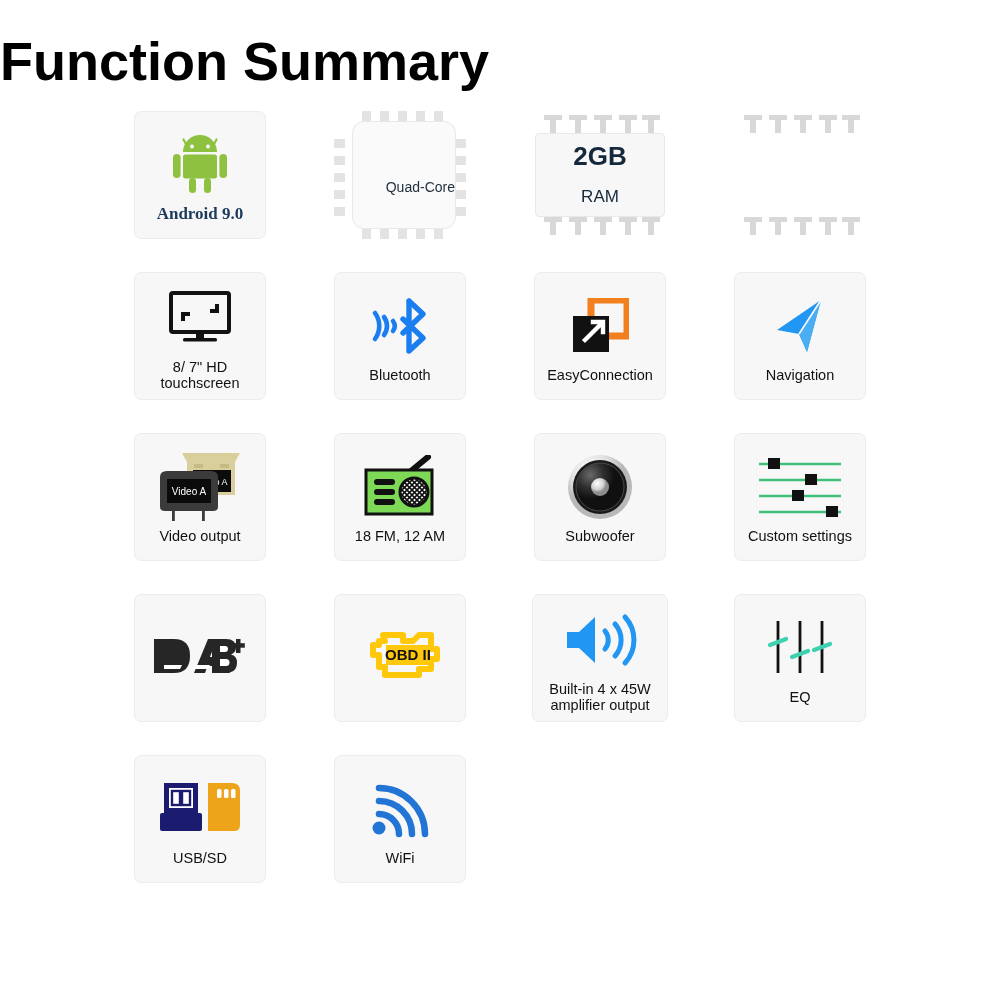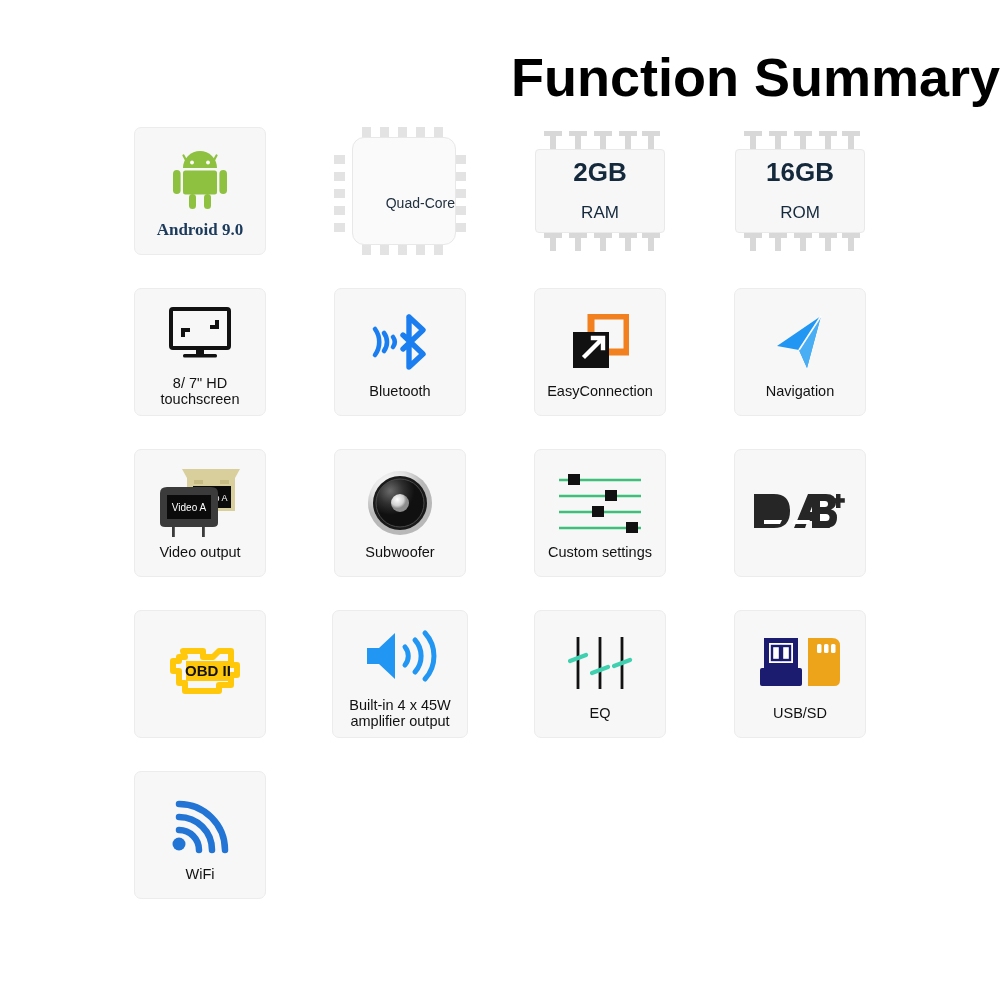--- a/index.html
+++ b/index.html
@@ -8,27 +8,27 @@
     background: #ffffff;
   }
   body {
     width: 1000px;
     height: 1000px;
     font-family: "Liberation Sans", sans-serif;
     overflow: hidden;
     position: relative;
   }
   .page-title {
-    text-align: right;
+    text-align: left;
     font-size: 54px;
     font-weight: 700;
     color: #000000;
     letter-spacing: 0px;
     margin: 0;
-    padding-top: 48px;
+    padding-top: 32px;
     line-height: 1.1;
   }
   .grid {
     width: 800px;
     margin: 0 auto;
     padding-top: 20px;
     display: grid;
     grid-template-columns: repeat(4, 200px);
     grid-template-rows: repeat(5, 161px);
     justify-items: center;
@@ -260,24 +260,20 @@
               <rect x="45" y="111" width="6" height="13"></rect>
             <rect x="64" y="106" width="18" height="5"></rect>
               <rect x="70" y="111" width="6" height="13"></rect>
             <rect x="89" y="106" width="18" height="5"></rect>
               <rect x="95" y="111" width="6" height="13"></rect>
             <rect x="112" y="106" width="18" height="5"></rect>
               <rect x="118" y="111" width="6" height="13"></rect>
           </g>
         </g>
       </svg>
-      <div class="mem-body">
-        <div class="mem-size">16GB</div>
-        <div class="mem-kind">ROM</div>
-      </div>
     </div>
   </div>
 
   <div class="cell">
     <div class="card">
       <div class="icon-wrap">
         <svg width="66" height="56" viewBox="0 0 66 56">
           <rect x="4" y="3" width="58" height="39" rx="2" fill="none" stroke="#111" stroke-width="4"></rect>
           <path d="M16 31 v-7 h7" fill="none" stroke="#111" stroke-width="4"></path>
           <path d="M50 14 v7 h-7" fill="none" stroke="#111" stroke-width="4"></path>
@@ -348,20 +344,41 @@
           <rect x="13" y="28" width="44" height="24" fill="#0b0b0b"></rect>
           <text x="35" y="44" font-family="Liberation Sans, sans-serif" font-size="10" fill="#ffffff" text-anchor="middle">Video A</text>
           <rect x="18" y="60" width="2.8" height="10" fill="#3b3b3b"></rect>
           <rect x="48" y="60" width="2.8" height="10" fill="#3b3b3b"></rect>
         </svg>
       </div>
       <div class="caption">Video output</div>
     </div>
   </div>
 
+  <div class="cell">
+    <div class="card">
+      <div class="icon-wrap">
+        <svg width="76" height="64" viewBox="0 0 76 64">
+          <defs>
+            <pattern id="mesh" width="5" height="5" patternUnits="userSpaceOnUse">
+              <rect width="5" height="5" fill="#ffffff"></rect>
+              <path d="M0 0 L5 5 M5 0 L0 5" stroke="#111" stroke-width="1.6"></path>
+            </pattern>
+          </defs>
+          <path d="M49 16 L66 2" stroke="#111" stroke-width="6" stroke-linecap="round"></path>
+          <rect x="4" y="15" width="66" height="44" fill="#7ed957" stroke="#111" stroke-width="3"></rect>
+          <rect x="12" y="24" width="21" height="6" rx="3" fill="#111"></rect>
+          <rect x="12" y="34" width="21" height="6" rx="3" fill="#111"></rect>
+          <rect x="12" y="44" width="21" height="6" rx="3" fill="#111"></rect>
+          <circle cx="52" cy="37" r="14" fill="url(#mesh)" stroke="#111" stroke-width="3"></circle>
+        </svg>
+      </div>
+      <div class="caption">18 FM, 12 AM</div>
+    </div>
+  </div>
 
   <div class="cell">
     <div class="card">
       <div class="icon-wrap">
         <svg width="66" height="66" viewBox="0 0 66 66">
           <defs>
             <radialGradient id="rim" cx="35%" cy="25%">
               <stop offset="0%" stop-color="#ffffff"></stop>
               <stop offset="60%" stop-color="#e2e2e2"></stop>
               <stop offset="100%" stop-color="#b8b8b8"></stop>

